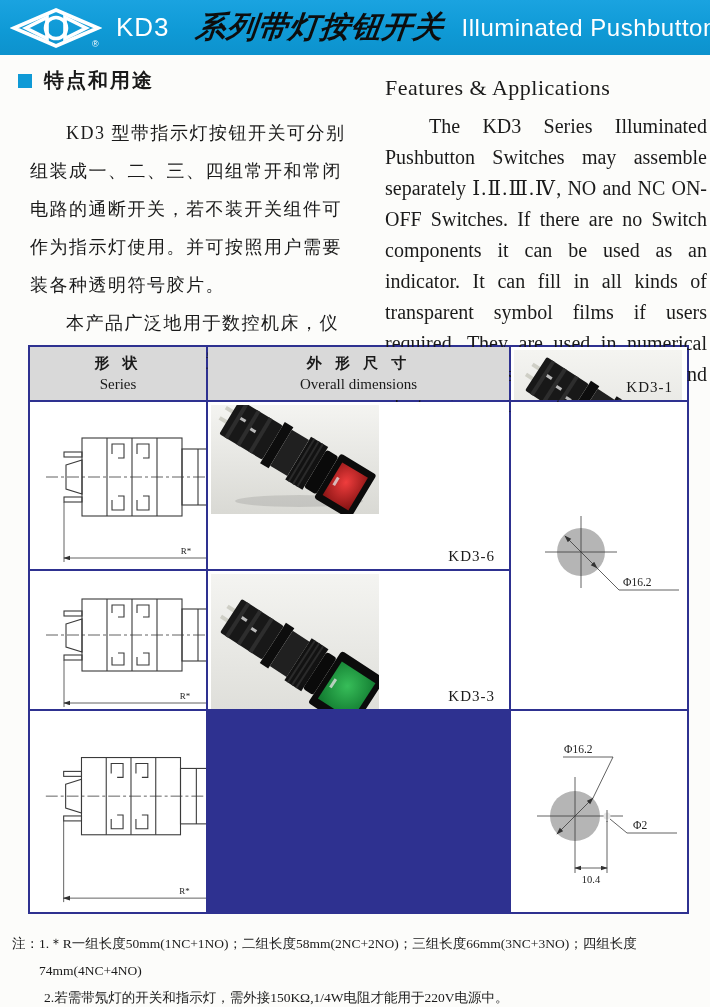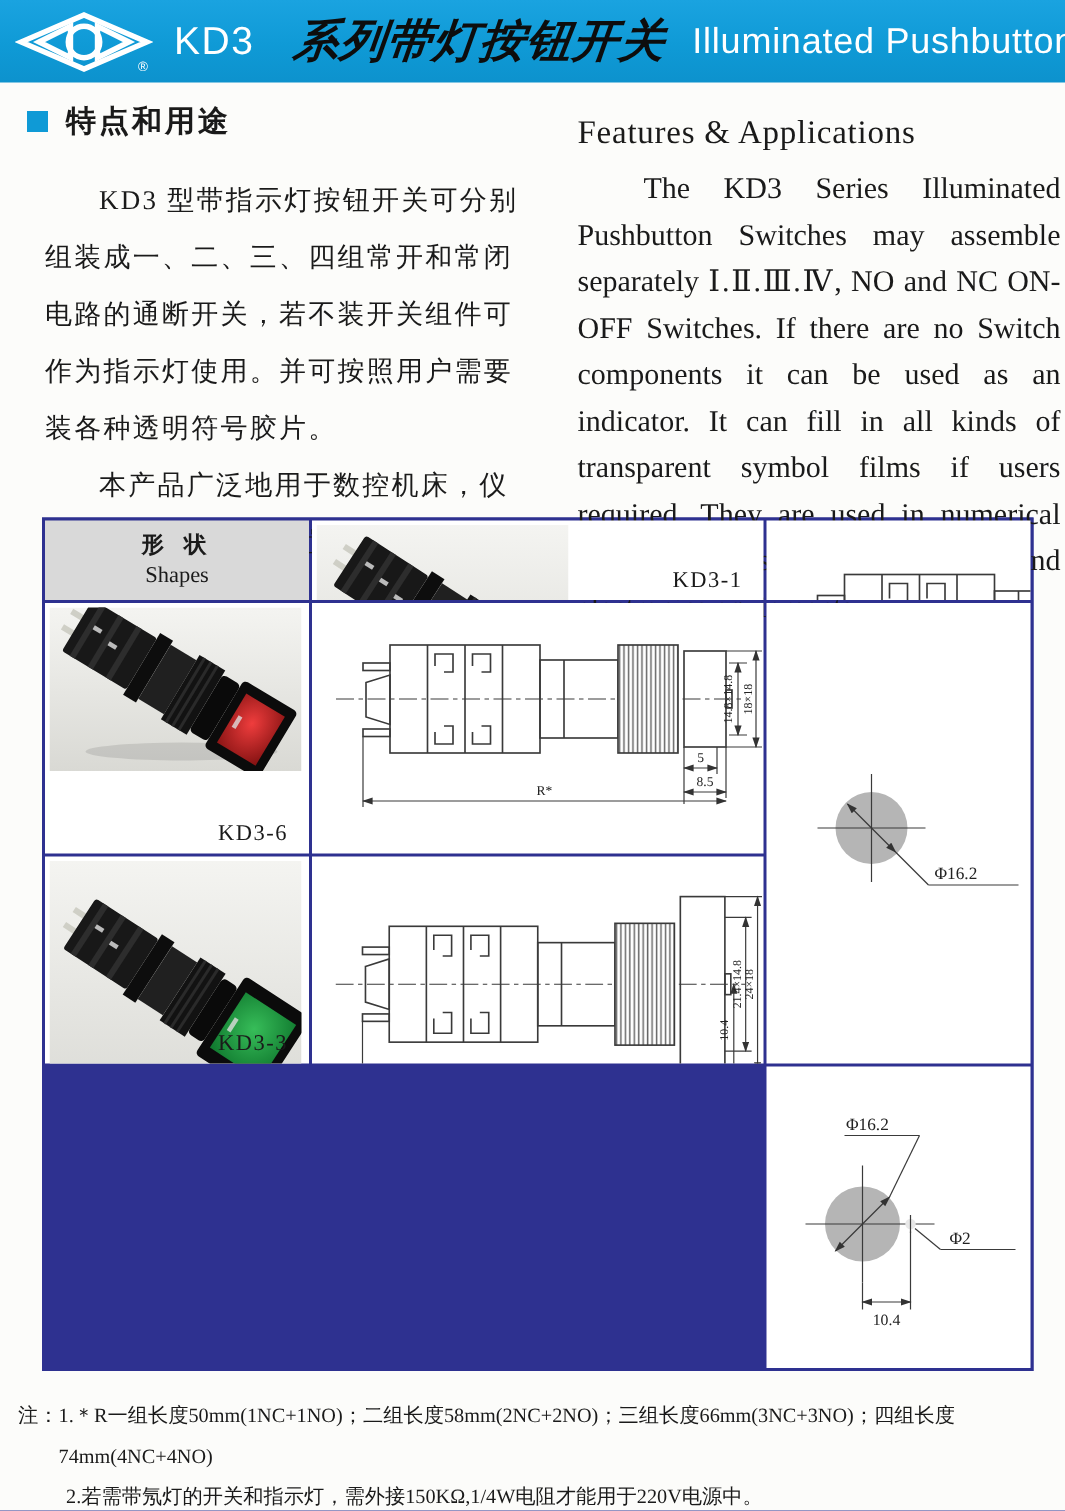--- a/index.html
+++ b/index.html
@@ -116,21 +116,25 @@
   <div class="col-en">
     <div class="h-en">Features &amp; Applications</div>
     <p class="p-en">The KD3 Series Illuminated Pushbutton Switches may assemble separately Ⅰ.Ⅱ.Ⅲ.Ⅳ, NO and NC ON-OFF Switches. If there are no Switch components it can be used as an indicator. It can fill in all kinds of transparent symbol films if users required. They are used in numerical machine tools , instruments and electronics equipments.</p>
   </div>
 </div>
 
 <div class="spec-table">
 
   <div class="cell thead">
     <span class="zh">形 状</span>
-    <span class="en">Shapes</span>
+    <span class="en">Series</span>
+  </div>
+  <div class="cell thead">
+    <span class="zh">外 形 尺 寸</span>
+    <span class="en">Overall dimensions</span>
   </div>
 
   <div class="cell">
     <svg class="photo" width="168" height="138" viewBox="0 0 168 138">
       <rect x="0" y="0" width="168" height="138" fill="url(#gbg)"></rect>
       <ellipse cx="88" cy="118" rx="64" ry="7" fill="rgba(0,0,0,0.10)"></ellipse>
       <g transform="translate(84,64) rotate(33)">
         <rect x="-82" y="-8" width="10" height="4" fill="#cfcfc6"></rect>
         <rect x="-82" y="4" width="10" height="4" fill="#cfcfc6"></rect>
         <rect x="-74" y="-20" width="50" height="40" rx="2" fill="#181818"></rect>

